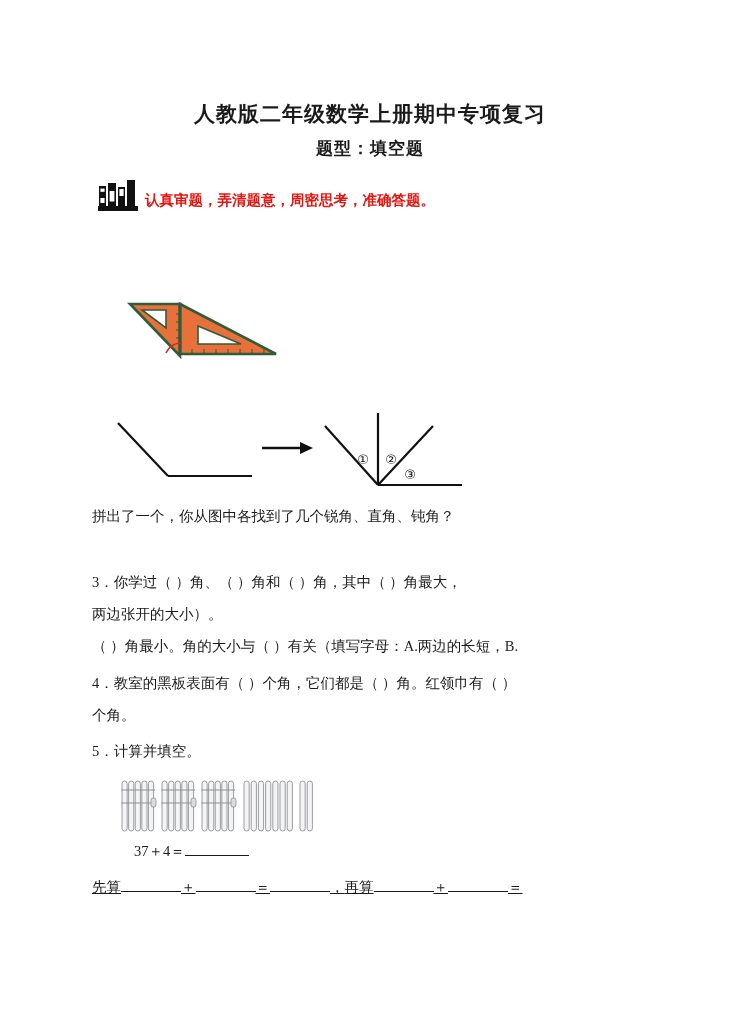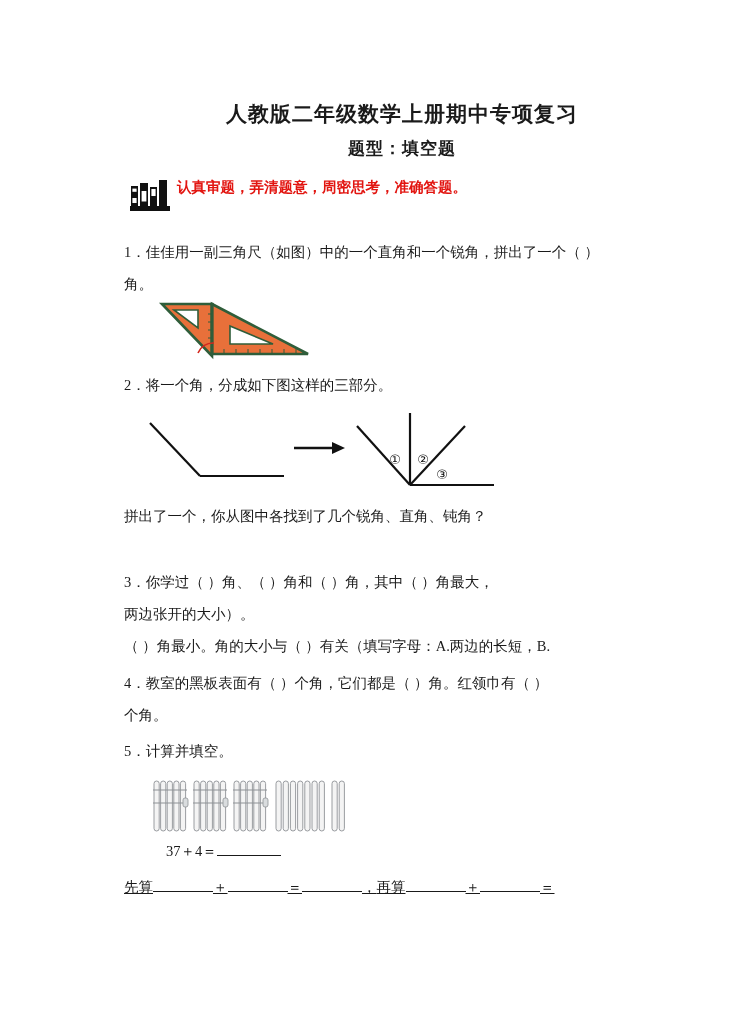--- a/index.html
+++ b/index.html
@@ -4,40 +4,40 @@
 <style>
   html,body{margin:0;padding:0;}
   body{
     width:740px;height:1024px;
     background:#ffffff;
     font-family:"Liberation Serif","DejaVu Serif",serif;
     color:#1a1a1a;
     position:relative;
     overflow:hidden;
   }
-  .page{position:relative;width:593px;height:1024px;margin-left:32px;}
+  .page{position:relative;width:593px;height:1024px;}
 
   
   .doc-title{
     position:absolute;left:0;top:100px;width:740px;
     text-align:center;
     font-size:21px;font-weight:700;letter-spacing:1px;
     font-family:"Liberation Serif","DejaVu Serif",serif;
   }
   .doc-subtitle{
     position:absolute;left:0;top:137px;width:740px;
     text-align:center;
     font-size:17px;font-weight:700;letter-spacing:1px;
     font-family:"DejaVu Sans","Liberation Sans",sans-serif;
   }
 
   
   .notice-row{
     position:absolute;left:98px;top:180px;
-    display:flex;align-items:flex-start;gap:7px;
+    display:flex;align-items:flex-end;gap:7px;
   }
   .book-icon{width:40px;height:31px;position:relative;display:block;}
   .notice-text{
     font-size:14.5px;font-weight:700;color:#e21510;
     font-family:"DejaVu Sans","Liberation Sans",sans-serif;
     letter-spacing:0px;white-space:nowrap;line-height:1;
     padding-bottom:4px;
   }
 
   
@@ -92,24 +92,20 @@
         <rect x="10" y="3" width="8" height="23" fill="#111111"></rect>
         <rect x="11.6" y="11" width="4.8" height="10.5" fill="#ffffff"></rect>
         <rect x="20" y="7" width="7" height="19" fill="#111111"></rect>
         <rect x="21.4" y="9" width="4.2" height="7" fill="#ffffff"></rect>
         <rect x="29" y="0" width="8" height="26" fill="#111111"></rect>
       </svg>
     </span>
     <span class="notice-text">认真审题，弄清题意，周密思考，准确答题。</span>
   </div>
 
-  <div class="q" style="top:236px;">
-    <p><span class="num">1．</span><span>佳佳用一副三角尺（如图）中的一个直角和一个锐角，拼出了一个（        ）</span></p>
-    <p>角。</p>
-  </div>
 
   <div class="fig rulers">
     <svg width="170" height="68" viewBox="0 0 170 68" xmlns="http://www.w3.org/2000/svg">
 
       <polygon points="5,5 55,5 55,58" fill="#e8703a" stroke="#2f5d3a" stroke-width="2.4" transform="translate(0,0) scale(1,1)" style="display:none"></polygon>
 
       <polygon points="4,8 54,8 54,60 26,60" fill="none" stroke="none"></polygon>
       <polygon points="4,8 54,8 54,60" fill="#e8703a" stroke="#2f5d3a" stroke-width="2.6" stroke-linejoin="miter"></polygon>
       <polygon points="16,14 40,14 40,32" fill="#ffffff" stroke="#2f5d3a" stroke-width="1.6"></polygon>
 
@@ -132,23 +128,20 @@
 
       <g stroke="#2f5d3a" stroke-width="1">
         <line x1="50" y1="18" x2="54" y2="18"></line>
         <line x1="50" y1="26" x2="54" y2="26"></line>
         <line x1="50" y1="34" x2="54" y2="34"></line>
         <line x1="50" y1="42" x2="54" y2="42"></line>
       </g>
     </svg>
   </div>
 
-  <div class="q" style="top:369px;">
-    <p><span class="num">2．</span><span>将一个角，分成如下图这样的三部分。</span></p>
-  </div>
 
   <div class="fig anglefig">
     <svg width="382" height="88" viewBox="0 0 382 88" xmlns="http://www.w3.org/2000/svg">
 
       <g stroke="#111111" stroke-width="2.2" fill="none">
         <line x1="8" y1="20" x2="58" y2="73"></line>
         <line x1="58" y1="73" x2="142" y2="73"></line>
       </g>
 
       <g>

